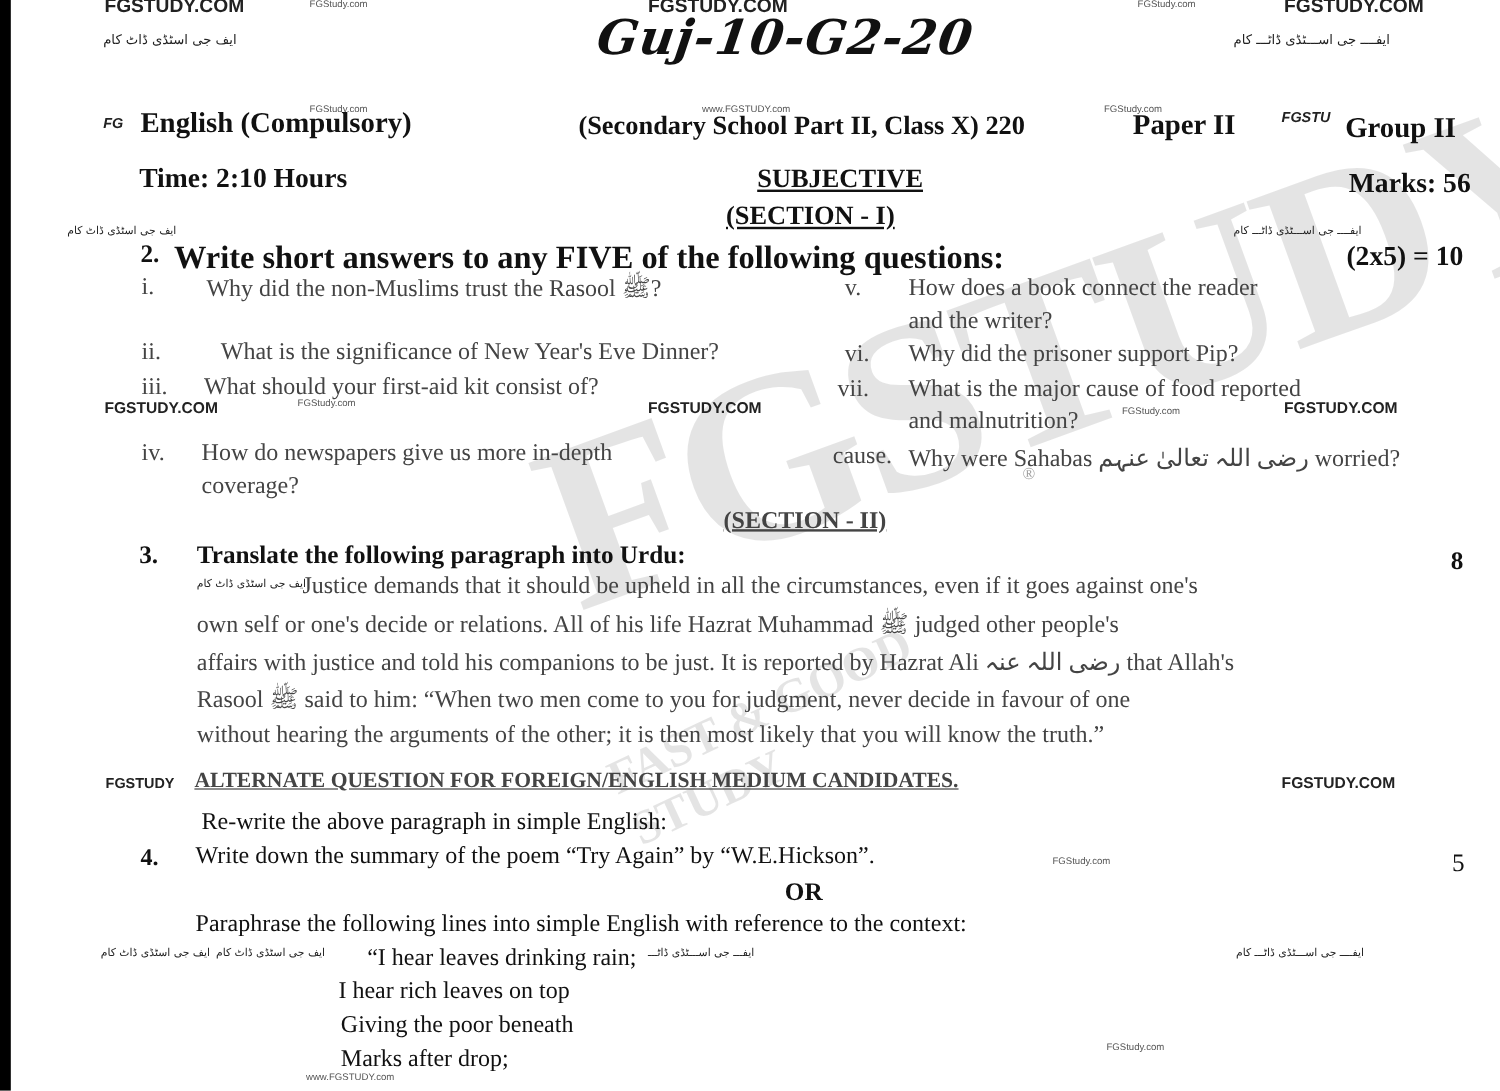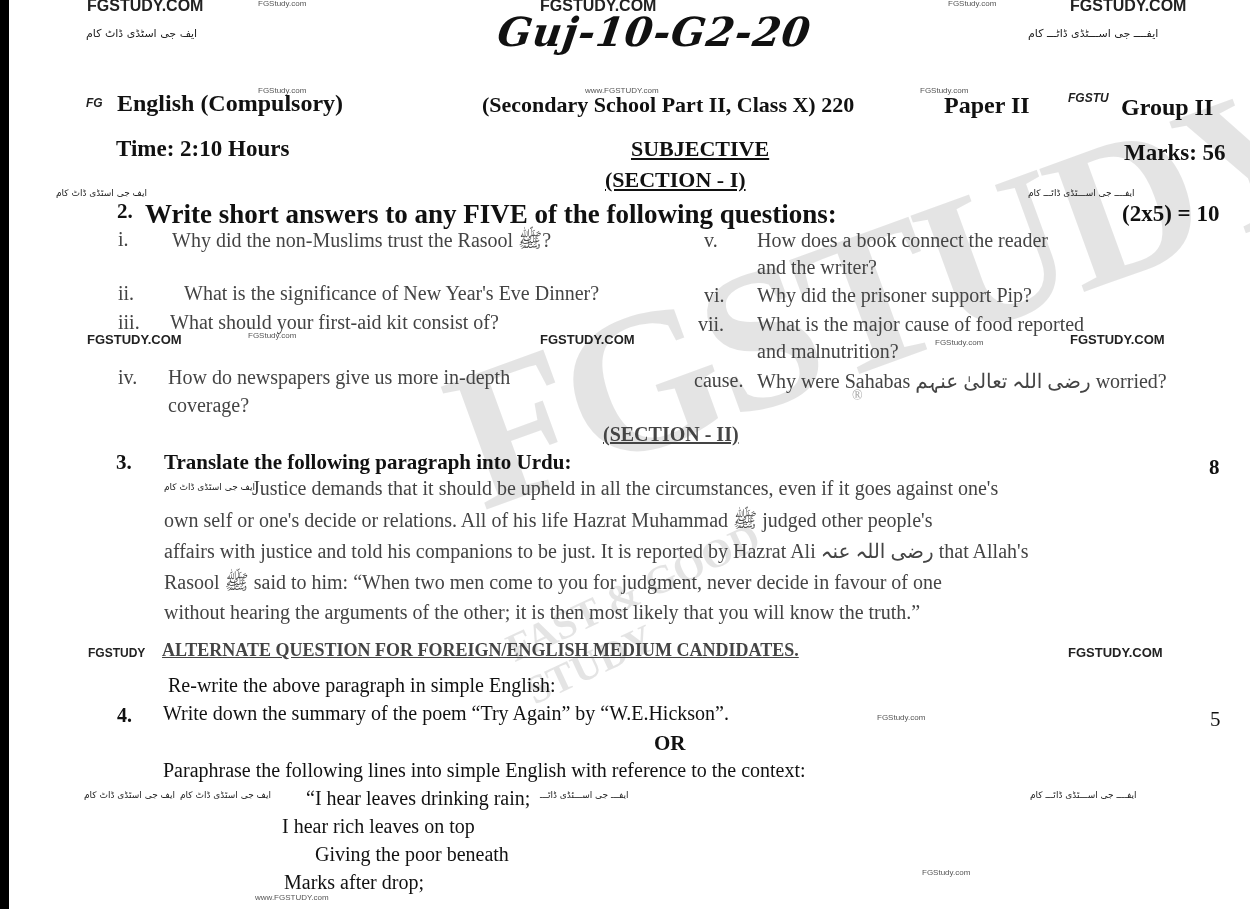--- a/index.html
+++ b/index.html
@@ -117,16 +117,16 @@
 <div class="abs" style="left:1210px;top:707px;font-size:21px;">5</div>
 <div class="abs bold" style="left:654px;top:731px;font-size:21px;">OR</div>
 
 <div class="abs q" style="left:163px;top:759px;">Paraphrase the following lines into simple English with reference to the context:</div>
 <div class="abs urdu" style="left:84px;top:790px;font-size:9px;">ایف جی اسٹڈی ڈاٹ کام</div>
 <div class="abs urdu" style="left:180px;top:790px;font-size:9px;">ایف جی اسٹڈی ڈاٹ کام</div>
 <div class="abs q" style="left:272px;top:787px;margin-left:34px;">“I hear leaves drinking rain;</div>
 <div class="abs urdu" style="left:540px;top:790px;font-size:9px;">ایفـــ جی اســـٹڈی ڈاٹـــ</div>
 <div class="abs urdu" style="left:1030px;top:790px;font-size:9px;">ایفــــ جی اســـٹڈی ڈاٹـــ کام</div>
 <div class="abs q" style="left:282px;top:815px;">I hear rich leaves on top</div>
-<div class="abs q" style="left:284px;top:843px;margin-left:31px;">Giving the poor beneath</div>
+<div class="abs q" style="left:284px;top:843px;">Giving the poor beneath</div>
 <div class="abs q" style="left:284px;top:871px;">Marks after drop;</div>
 <div class="abs wm-small" style="left:922px;top:868px;">FGStudy.com</div>
 <div class="abs wm-small" style="left:255px;top:893px;">www.FGSTUDY.com</div>
 
 </body></html>

